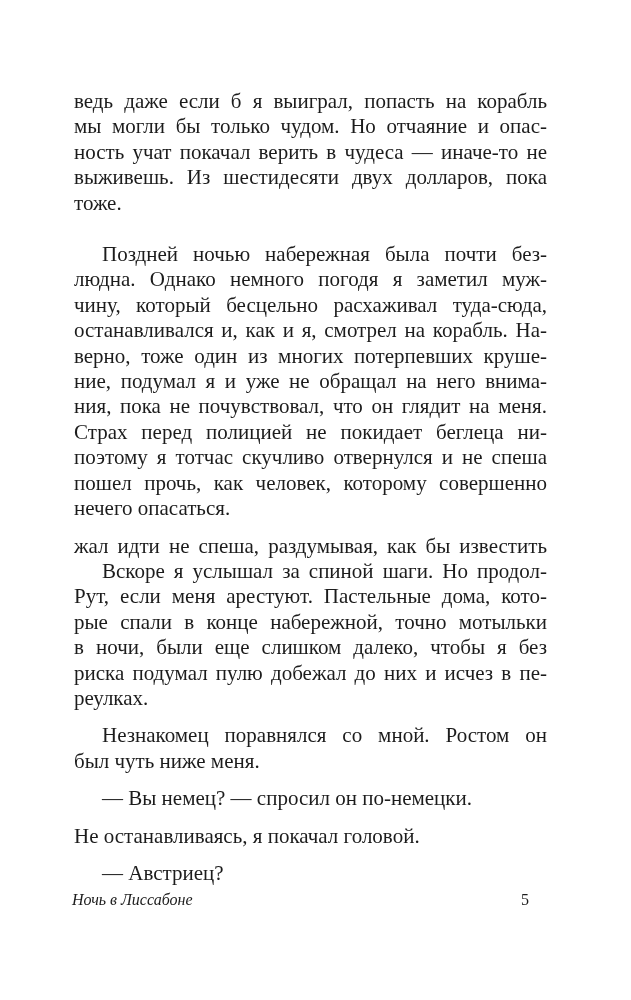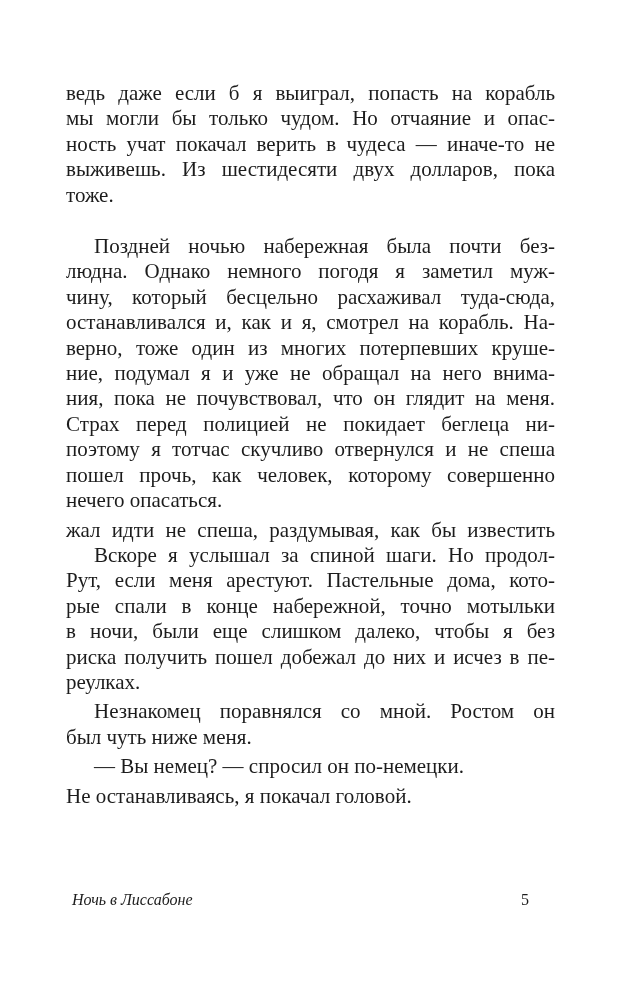--- a/index.html
+++ b/index.html
@@ -17,21 +17,21 @@
   .text-block {
     position: absolute;
     left: 62px;
     top: 77px;
     width: 497px;
     font-family: "Liberation Serif", "DejaVu Serif", serif;
     font-size: 21px;
     line-height: 25.4px;
     color: #1c1c1c;
   }
-  .paragraph { margin: 4px; }
+  .paragraph { margin: 12px; }
   .paragraph.section-break { margin-top: 26px; }
   .line {
     text-align: justify;
     text-align-last: justify;
   }
   .line.final {
     text-align-last: left;
   }
   .line.indent {
     text-indent: 28px;
@@ -83,31 +83,34 @@
         <div class="line">поэтому я тотчас скучливо отвернулся и не спеша</div>
         <div class="line">пошел прочь, как человек, которому совершенно</div>
         <div class="line final">нечего опасаться.</div>
       </div>
       <div class="paragraph">
         <div class="line">жал идти не спеша, раздумывая, как бы известить</div>
         <div class="line indent">Вскоре я услышал за спиной шаги. Но продол-</div>
         <div class="line">Рут, если меня арестуют. Пастельные дома, кото-</div>
         <div class="line">рые спали в конце набережной, точно мотыльки</div>
         <div class="line">в ночи, были еще слишком далеко, чтобы я без</div>
-        <div class="line">риска получить пошел добежал до них и исчез в пе-</div>
+        <div class="line">риска подумал пулю добежал до них и исчез в пе-</div>
         <div class="line final">реулках.</div>
       </div>
       <div class="paragraph">
         <div class="line indent">Незнакомец поравнялся со мной. Ростом он</div>
         <div class="line final">был чуть ниже меня.</div>
       </div>
       <div class="paragraph">
         <div class="line final indent">— Вы немец? — спросил он по-немецки.</div>
       </div>
       <div class="paragraph">
         <div class="line final">Не останавливаясь, я покачал головой.</div>
       </div>
+      <div class="paragraph">
+        <div class="line final indent">— Австриец?</div>
+      </div>
     </main>
   <footer class="footer">
     <span class="running-title">Ночь в Лиссабоне</span>
     <span class="page-number">5</span>
   </footer>
 </div>
 
 </body></html>

